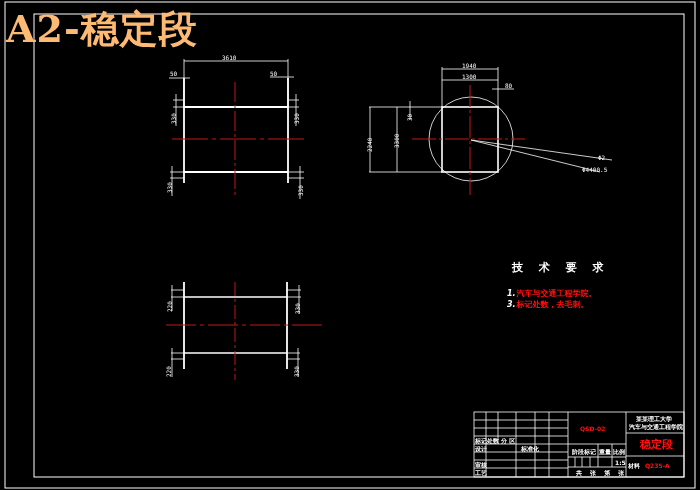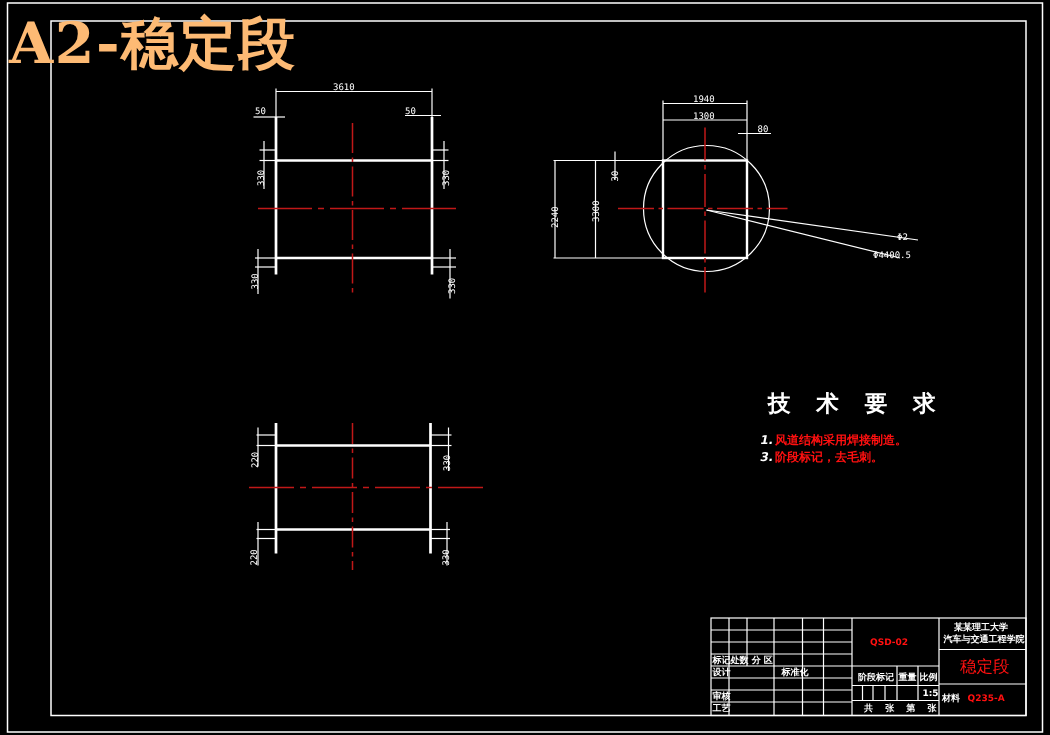--- a/index.html
+++ b/index.html
@@ -6,28 +6,28 @@
   body { width: 700px; height: 490px; position: relative; overflow: hidden; font-family: "DejaVu Sans", sans-serif; }
   #canvas { position: absolute; left: 0; top: 0; width: 700px; height: 490px; }
   .title-text {
     position: absolute; left: 6px; top: 6px;
     font-family: "DejaVu Serif", serif; font-weight: bold;
     font-size: 38px; color: #fdba74; letter-spacing: 1px; line-height: 46px;
     white-space: nowrap;
   }
   .req-title {
     position: absolute; left: 512px; top: 260px;
-    color: #ffffff; font-size: 15px; font-weight: bold; letter-spacing: 6px;
+    color: #ffffff; font-size: 11px; font-weight: bold; letter-spacing: 6px;
     font-family: "DejaVu Serif", serif;
   }
   .req-list { position: absolute; left: 507px; top: 288px; font-size: 8px; line-height: 11px; color: #ff1010; font-weight: bold; }
   .req-list .num { color: #ffffff; font-style: italic; margin-right: 1px; }
   .tb-text { position: absolute; font-size: 6px; color: #fff; font-weight: bold; white-space: nowrap; line-height: 7px; }
   .tb-red { color: #ff1010; }
-  .tb-big { position: absolute; left: 640px; top: 437px; font-size: 11px; color: #ff1010; font-weight: normal; font-family: "DejaVu Serif", serif; }
+  .tb-big { position: absolute; left: 640px; top: 437px; font-size: 11px; color: #ff1010; font-weight: bold; font-family: "DejaVu Serif", serif; }
   svg text { font-family: "DejaVu Sans Mono", monospace; }
 </style>
 </head>
 <body>
 
 <svg id="canvas" width="700" height="490" viewBox="0 0 700 490" xmlns="http://www.w3.org/2000/svg">
 
   <rect x="5" y="2" width="690" height="486" fill="none" stroke="#fff" stroke-width="1"></rect>
   <rect x="34" y="14" width="650" height="463" fill="none" stroke="#fff" stroke-width="1"></rect>
 
@@ -167,22 +167,22 @@
 
     <line x1="626" y1="433" x2="684" y2="433"></line>
     <line x1="626" y1="456" x2="684" y2="456"></line>
   </g>
 </svg>
 
 <div class="title-text">A2-稳定段</div>
 
 <div class="req-title">技 术 要 求</div>
 <div class="req-list">
-  <div><span class="num">1.</span><span>风道结构采用焊接制造。</span></div>
-  <div><span class="num">3.</span><span>阶段标记，去毛刺。</span></div>
+  <div><span class="num">1.</span><span>汽车与交通工程学院。</span></div>
+  <div><span class="num">3.</span><span>标记处数，去毛刺。</span></div>
 </div>
 
 <div class="tb-text tb-red" style="left:580px;top:425px;">QSD-02</div>
 <div class="tb-text" style="left:636px;top:415px;">某某理工大学</div>
 <div class="tb-text" style="left:629px;top:423px;">汽车与交通工程学院</div>
 <div class="tb-big">稳定段</div>
 <div class="tb-text" style="left:475px;top:437px;">标记处数 分 区</div>
 <div class="tb-text" style="left:475px;top:445px;">设计</div>
 <div class="tb-text" style="left:521px;top:445px;">标准化</div>
 <div class="tb-text" style="left:475px;top:461px;">审核</div>

